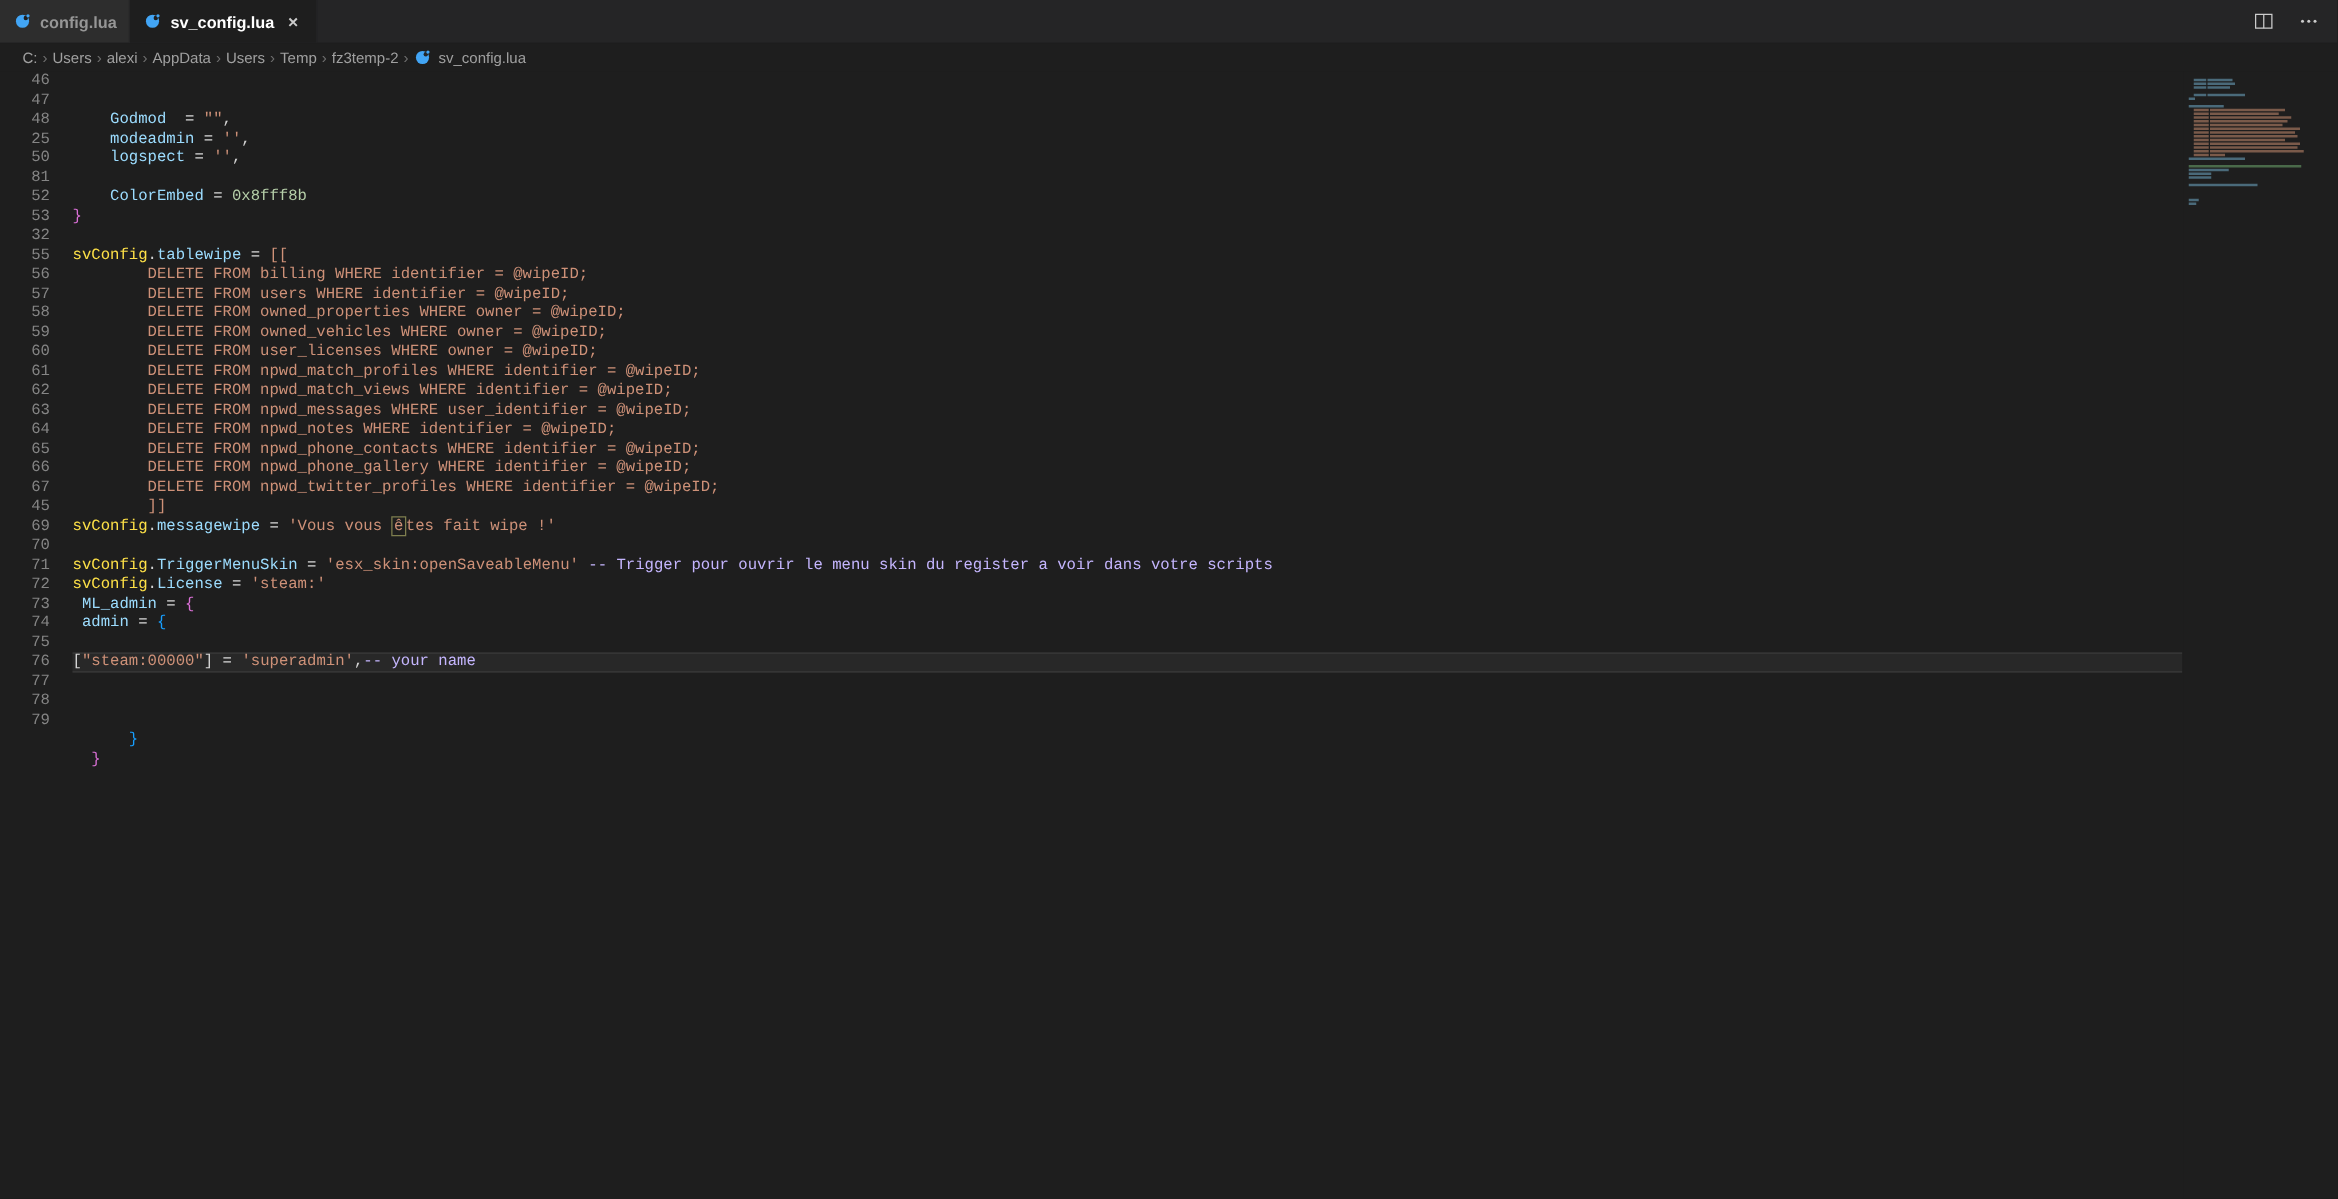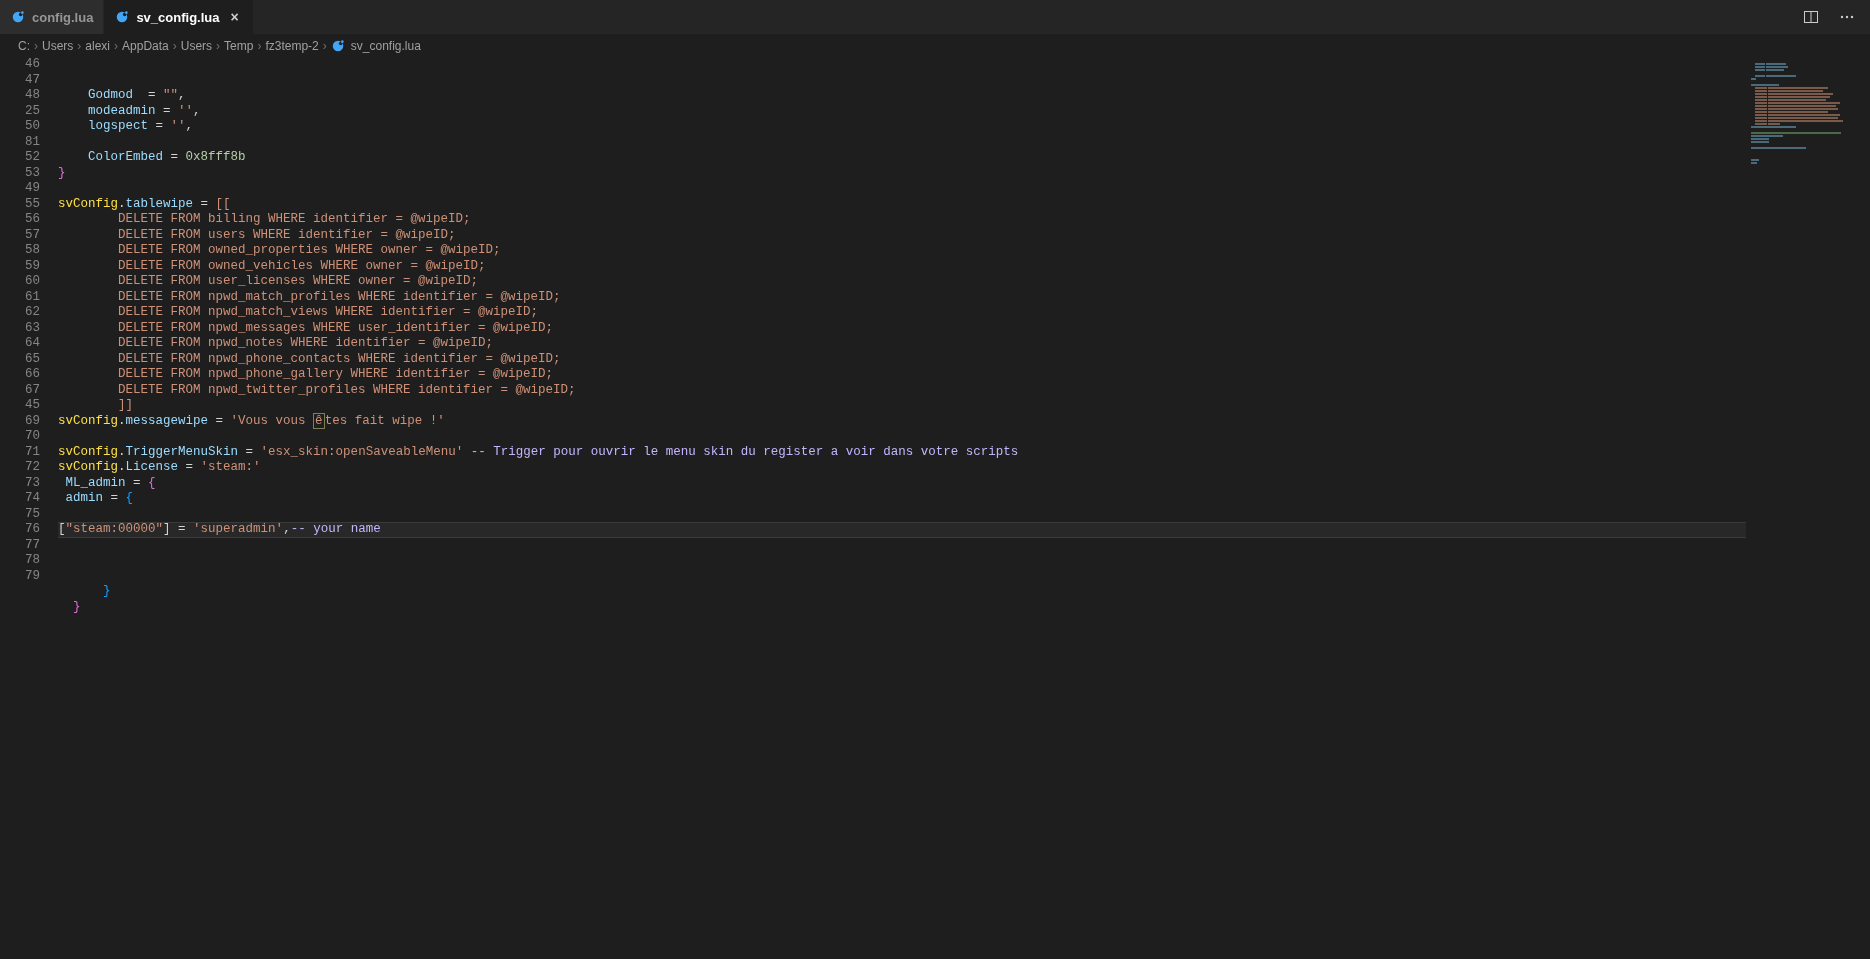--- a/index.html
+++ b/index.html
@@ -231,21 +231,21 @@
 <div class="editor-area">
   <div class="gutter" id="gutter">
       <div>46</div>
       <div>47</div>
       <div>48</div>
       <div>25</div>
       <div>50</div>
       <div>81</div>
       <div>52</div>
       <div>53</div>
-      <div>49</div>
+      <div>32</div>
       <div>55</div>
       <div>56</div>
       <div>57</div>
       <div>58</div>
       <div>59</div>
       <div>60</div>
       <div>61</div>
       <div>62</div>
       <div>63</div>
       <div>64</div>

